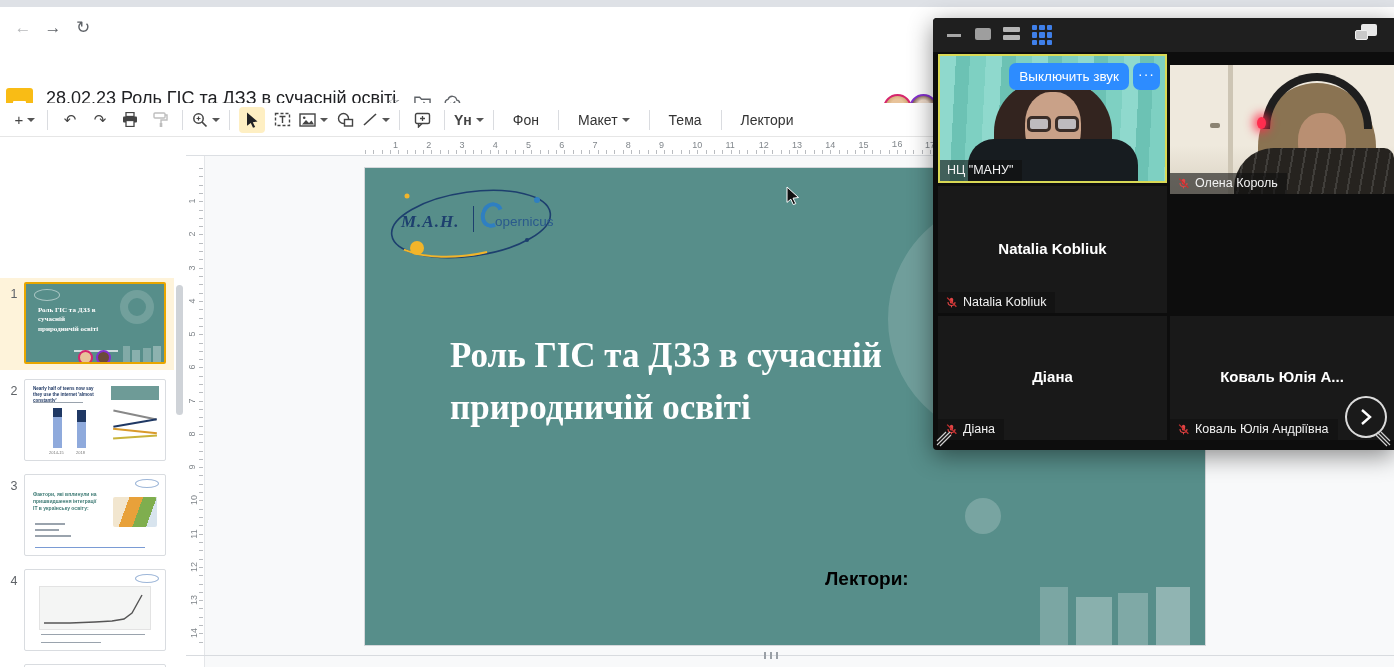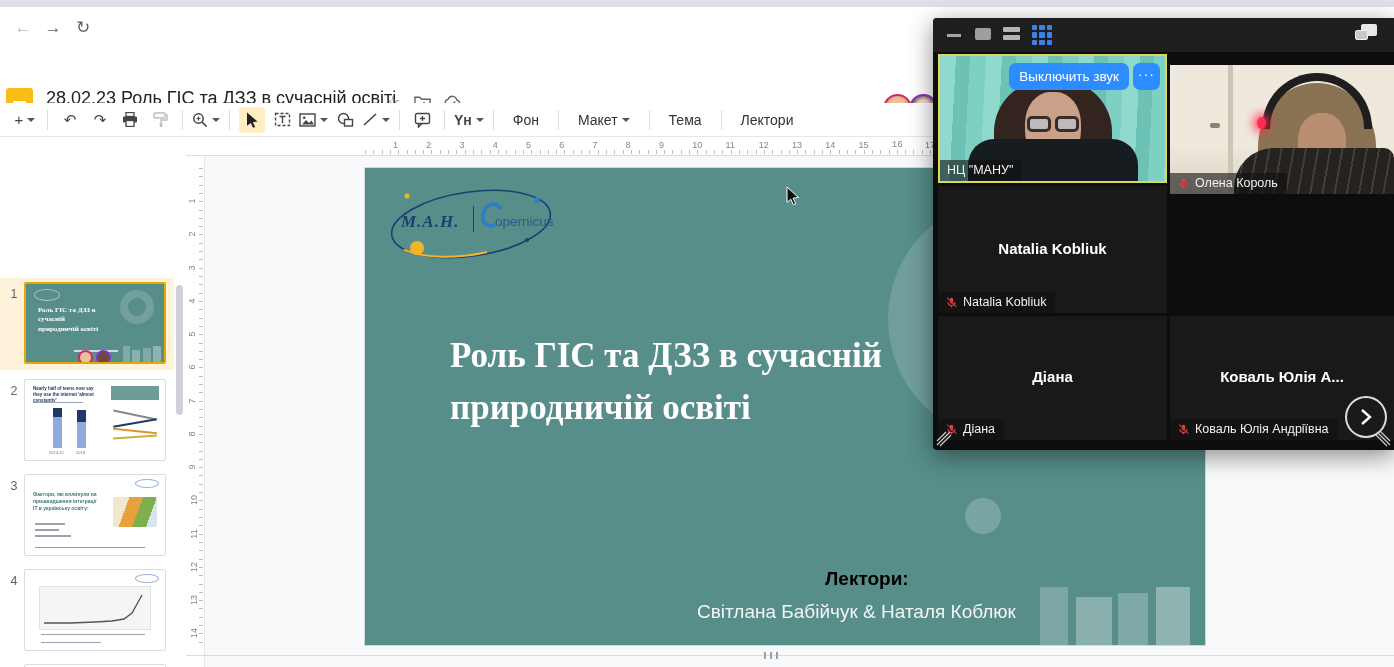--- a/index.html
+++ b/index.html
@@ -387,21 +387,20 @@
     <span class="logo-cop">opernicus</span>
   </div>
   <div class="deco-ring"></div>
   <div class="deco-dot" style="left:600px;top:330px;width:36px;height:36px"></div>
   <div class="deco-bar" style="left:675px;width:28px;height:58px;background:rgba(255,255,255,.22)"></div>
   <div class="deco-bar" style="left:711px;width:36px;height:48px;background:rgba(255,255,255,.3)"></div>
   <div class="deco-bar" style="left:753px;width:30px;height:52px;background:rgba(255,255,255,.24)"></div>
   <div class="deco-bar" style="left:791px;width:34px;height:58px;background:rgba(255,255,255,.34)"></div>
   <div class="slide-title">Роль ГІС та ДЗЗ в сучасній природничій освіті</div>
   <div class="lect-label">Лектори:</div>
-  <div class="lect-names">Світлана Бабійчук &amp; Наталя Коблюк</div>
 </div>
 
 <svg class="abs cursor-arrow" width="14" height="19" viewBox="0 0 14 19">
   <path d="M1 1 L12.5 11.5 L7 12.2 L9.8 17.6 L7.3 18.6 L4.8 13.2 L1 16.4 Z" fill="#111" stroke="#fff" stroke-width="1"></path>
 </svg>
 
 <div class="abs notes-split"></div>
 <div class="abs notes-dots">
     <i></i>
     <i></i>

